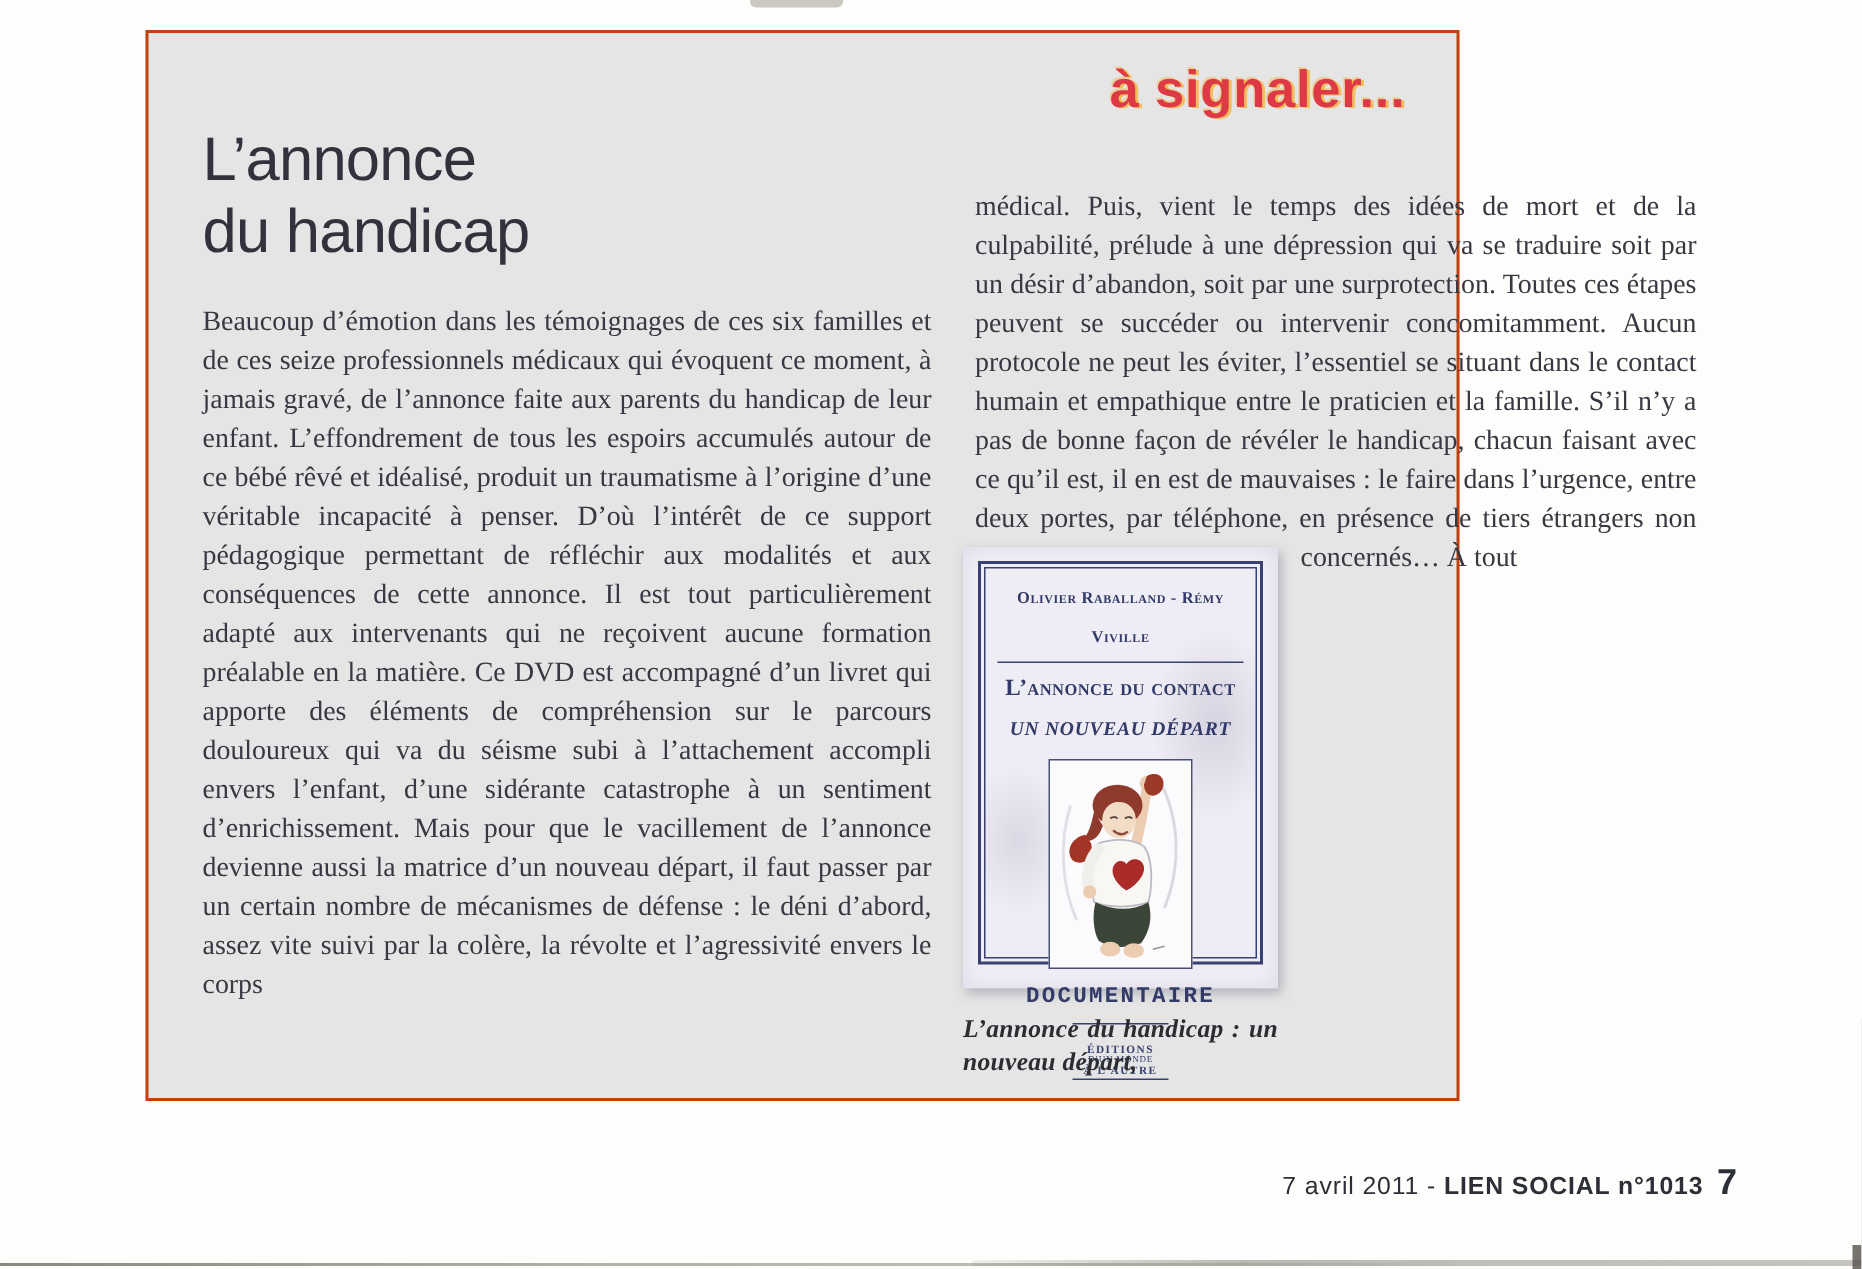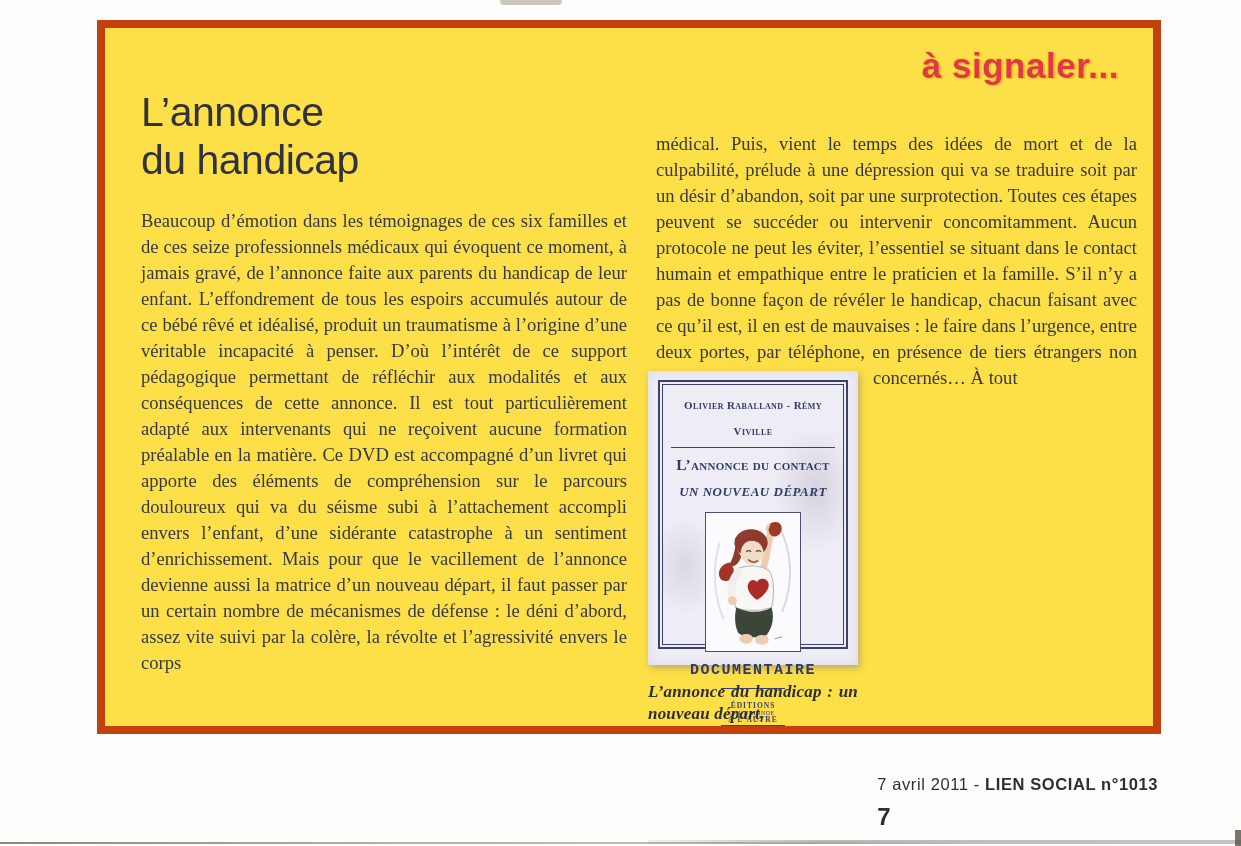--- a/index.html
+++ b/index.html
@@ -16,23 +16,23 @@
     background:#a59c8e; opacity:.55; border-radius:0 0 4px 4px; }
   .scanline-bottom { position:absolute; left:0; top:842px; width:975px; height:2px;
     background:linear-gradient(90deg,#8d887f,#b5b0a7 40%,#c4bfb6 75%,rgba(196,191,182,0)); }
   .scanline-bottom2 { position:absolute; left:648px; top:840px; width:593px; height:4px;
     background:linear-gradient(90deg,rgba(120,116,108,.2),#7a766d 30%,#8f8b82); opacity:.5;}
   .sliver-right { position:absolute; left:1235px; top:830px; width:6px; height:16px;
     background:#55514a; opacity:.8; }
 
   
   .panel {
-    position:absolute; left:97px; top:20px; width:1064px; height:714px;
-    background:#fde047;
-    border:8px solid #c2410c;
+    position:absolute; left:97px; top:20px; width:876px; height:714px;
+    background:#e5e5e5;
+    border:2px solid #c2410c;
   }
 
   .signaler {
     position:absolute; top:18px; right:34px;
     font-size:35px; font-weight:bold; letter-spacing:0.5px;
     color:#de3a46;
     text-shadow: 2px 1px 0 rgba(248,168,20,0.65), -1px -1px 0 rgba(248,168,20,0.35);
   }
 
   .article-title {
@@ -131,21 +131,20 @@
     color:#2b2d33; letter-spacing:0.2px;
   }
   .caption-lead { font-weight:bold; font-style:italic; }
 
   
   .footer {
     position:absolute; right:83px; top:775px;
     display:flex; align-items:baseline; gap:9px;
     color:#2d2f37; letter-spacing:0.6px;
     font-size:16.5px;
-    flex-direction:column;
   }
   .footer .mag { font-weight:bold; }
   .footer .pageno { font-size:24px; font-weight:bold; letter-spacing:0; }
 </style>
 </head>
 <body>
 
 <div class="smudge-top"></div>
 <div class="scanline-bottom"></div>
 <div class="scanline-bottom2"></div>

